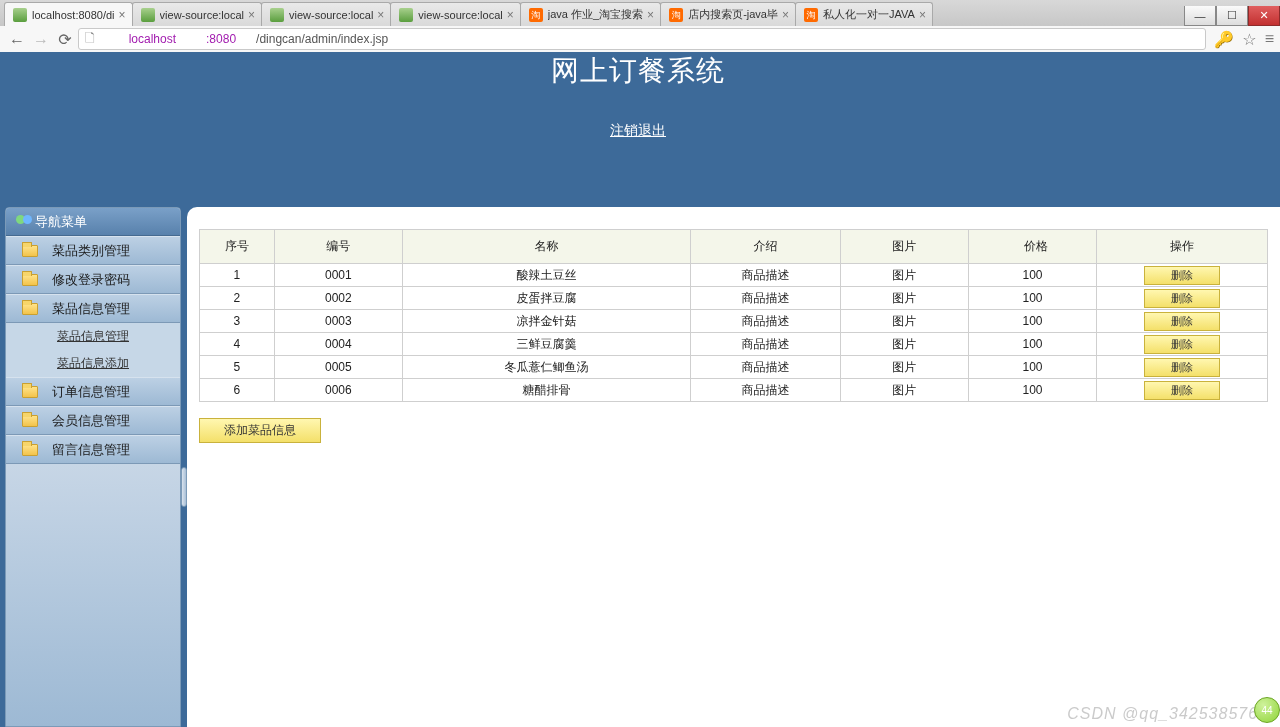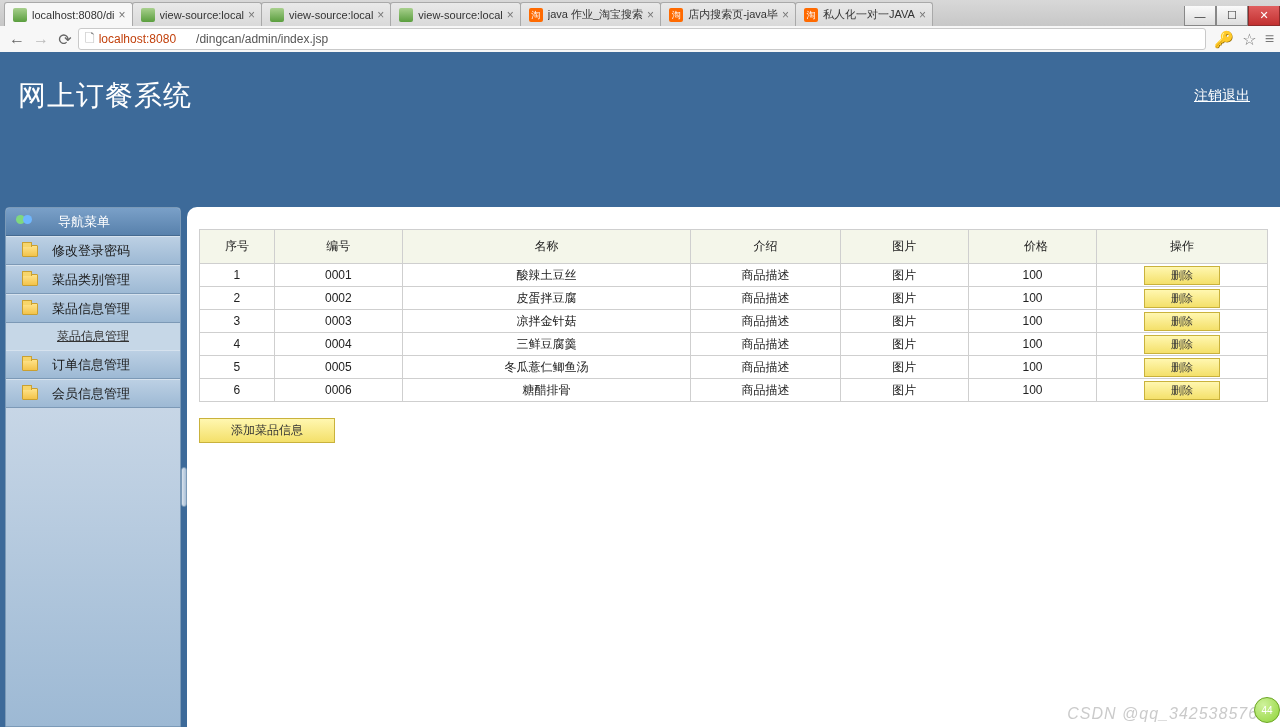--- a/index.html
+++ b/index.html
@@ -12,54 +12,54 @@
 .tab.active { background:#f7f7f7; }
 .tab .favicon { width:14px; height:14px; margin-right:5px; flex:0 0 auto; }
 .tab .tlabel { overflow:hidden; text-overflow:ellipsis; flex:1 1 auto; }
 .tab .tclose { margin-left:4px; color:#777; font-size:12px; flex:0 0 auto; }
 .winbtns { margin-left:auto; display:flex; }
 .winbtn { width:32px; height:20px; border:1px solid #888; border-top:none; background:linear-gradient(#fafafa,#ddd); display:flex; align-items:center; justify-content:center; font-size:11px; color:#333; }
 .winbtn.close { background:linear-gradient(#e06060,#c23030); color:#fff; border-color:#8d2b2b; }
 .addrbar { height:26px; display:flex; align-items:center; padding:0 6px; background:#f7f7f7; }
 .navbtn { width:22px; height:22px; display:flex; align-items:center; justify-content:center; color:#666; font-size:16px; border-radius:3px; margin-right:2px; }
 .urlbox { flex:1; height:22px; border:1px solid #c9c9c9; border-radius:3px; background:#fff; display:flex; align-items:center; padding:0 6px; font-size:12px; color:#333; }
-.urlbox .host { color:#c2410c; }
+.urlbox .host { color:#a21caf;margin-left:30px; }
 .urlbox .path { color:#555;margin-left:20px; }
 .righticons { display:flex; align-items:center; gap:8px; margin-left:8px; color:#777; }
 
 
 .app { height:675px; background:#3d6a99; position:relative; }
-.apphdr { height:88px; display:flex; align-items:center; justify-content:space-between; padding:0 30px 0 18px; }
+.apphdr { height:88px; display:flex; align-items:center; justify-content:space-between; padding:0 30px 0 26px;flex-direction:column; }
 .apptitle { font-size:28px; color:#fff; font-family:"SimSun","宋体",serif; letter-spacing:1px; }
 .logout { color:#fff; font-size:14px; text-decoration:underline; cursor:pointer; }
 
 .workarea { position:absolute; left:5px; right:0; top:155px; bottom:0; display:flex; }
 
 
 .sidebar { width:176px; border:1px solid #7b9ab8; border-radius:4px 4px 0 0; background:linear-gradient(#c7d6e6,#a9bfd6); overflow:hidden; display:flex; flex-direction:column; }
-.menuhdr { height:28px; background:linear-gradient(#7aa0c8,#5881ac); color:#fff; font-size:13px; display:flex; align-items:center; padding-left:10px; gap:24px; border-bottom:1px solid #456a90; }
+.menuhdr { height:28px; background:linear-gradient(#7aa0c8,#5881ac); color:#fff; font-size:13px; display:flex; align-items:center; padding-left:10px; gap:1px; border-bottom:1px solid #456a90; }
 .people-icon { width:18px; height:14px; position:relative;}
 .people-icon::before,.people-icon::after{content:"";position:absolute;width:9px;height:9px;border-radius:50%;top:0;}
 .people-icon::before{background:#7fd87f;left:0;}
 .people-icon::after{background:#6fb7ff;left:7px;}
 .menuitem { height:29px; background:linear-gradient(#bcd0e4,#9db9d4); border-top:1px solid #d6e2ee; border-bottom:1px solid #7c99b6; color:#1a1a1a; font-size:13px; display:flex; align-items:center; padding-left:16px; gap:14px; cursor:pointer; }
 .folder-icon { width:16px; height:12px; background:linear-gradient(#ffe38a,#f3c34a); border:1px solid #caa030; border-radius:1px; position:relative; }
 .folder-icon::before{content:"";position:absolute;left:-1px;top:-4px;width:8px;height:4px;background:#f7d56a;border:1px solid #caa030;border-bottom:none;border-radius:1px 1px 0 0;}
 .submenu { background:#c6d7e7; }
 .subitem { height:27px; display:flex; align-items:center; justify-content:center; font-size:12px; color:#333; text-decoration:underline; cursor:pointer; }
 .sidebar .filler { flex:1; background:linear-gradient(#c7d6e6,#9db9d4); }
 
 
 .content { flex:1; margin-left:6px; background:#fff; border-radius:10px 0 0 0; padding:22px 12px 12px 12px; position:relative; }
 .scrollbar { position:absolute; left:-6px; top:260px; width:6px; height:40px; background:linear-gradient(90deg,#d9e3ee,#a9bfd6); border:1px solid #7b9ab8; border-radius:3px;}
 table.data { width:100%; border-collapse:collapse; font-size:12px; }
 table.data th { background:#f4f6ea; border:1px solid #cfcfcf; height:34px; font-weight:normal; color:#222; }
 table.data td { border:1px solid #cfcfcf; height:23px; text-align:center; color:#222; background:#fff; }
 .delbtn { display:inline-block; padding:1px 26px; background:linear-gradient(#fff7b0,#f4e06a); border:1px solid #c9b23c; font-size:11px; cursor:pointer; color:#333; }
-.addbtn { margin-top:16px; display:inline-block; padding:3px 31px; background:linear-gradient(#fff7b0,#f4e06a); border:1px solid #c9b23c; font-size:12px; cursor:pointer; color:#333; }
+.addbtn { margin-top:16px; display:inline-block; padding:3px 24px; background:linear-gradient(#fff7b0,#f4e06a); border:1px solid #c9b23c; font-size:12px; cursor:pointer; color:#333; }
 
 .watermark { position:absolute; right:12px; bottom:4px; color:rgba(180,180,180,0.7); font-size:16px; letter-spacing:1px; font-style:italic;}
 .corner-badge { position:absolute; right:0; bottom:4px; width:26px; height:26px; border-radius:50%; background:radial-gradient(circle at 35% 30%,#cff29c,#8fd438); border:1px solid #6aa522; color:#fff; font-size:10px; display:flex; align-items:center; justify-content:center;}
 
 
 .fav-gen{background:linear-gradient(#a8d08d,#5a9e3e);border-radius:2px;}
 .fav-tao{background:#ff6a00;border-radius:2px;position:relative;}
 .fav-tao::after{content:"淘";position:absolute;inset:0;color:#fff;font-size:9px;line-height:14px;text-align:center;}
 </style>
 </head>
@@ -134,40 +134,45 @@
   </div>
 
   <div class="workarea">
     <div class="sidebar">
       <div class="menuhdr">
         <span class="people-icon"></span>
         <span>导航菜单</span>
       </div>
       <div class="menuitem">
           <span class="folder-icon"></span>
+          <span>菜品类别管理</span>
+        </div>
+        <div class="menuitem">
+          <span class="folder-icon"></span>
           <span>修改登录密码</span>
-        </div>
-        <div class="menuitem">
-          <span class="folder-icon"></span>
-          <span>菜品类别管理</span>
         </div>
         <div class="menuitem">
           <span class="folder-icon"></span>
           <span>菜品信息管理</span>
         </div>
         <div class="submenu">
           <div class="subitem">菜品信息管理</div>
+          <div class="subitem">菜品信息添加</div>
         </div>
         <div class="menuitem">
           <span class="folder-icon"></span>
           <span>订单信息管理</span>
         </div>
         <div class="menuitem">
           <span class="folder-icon"></span>
           <span>会员信息管理</span>
+        </div>
+        <div class="menuitem">
+          <span class="folder-icon"></span>
+          <span>留言信息管理</span>
         </div>
       <div class="filler"></div>
     </div>
 
     <div class="content">
       <div class="scrollbar"></div>
       <table class="data">
         <thead>
             <tr id="thead-row">
               <th style="width: 7%;">序号</th>

